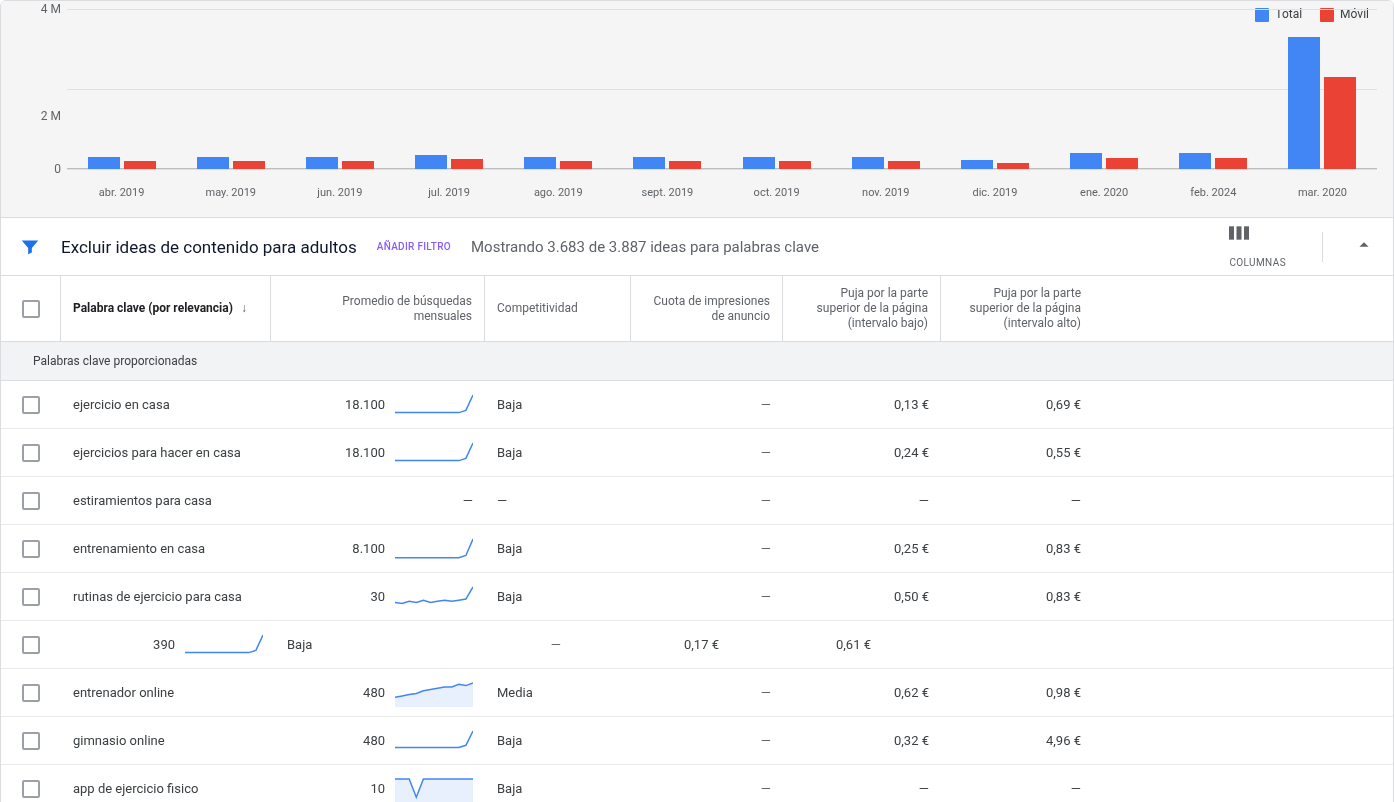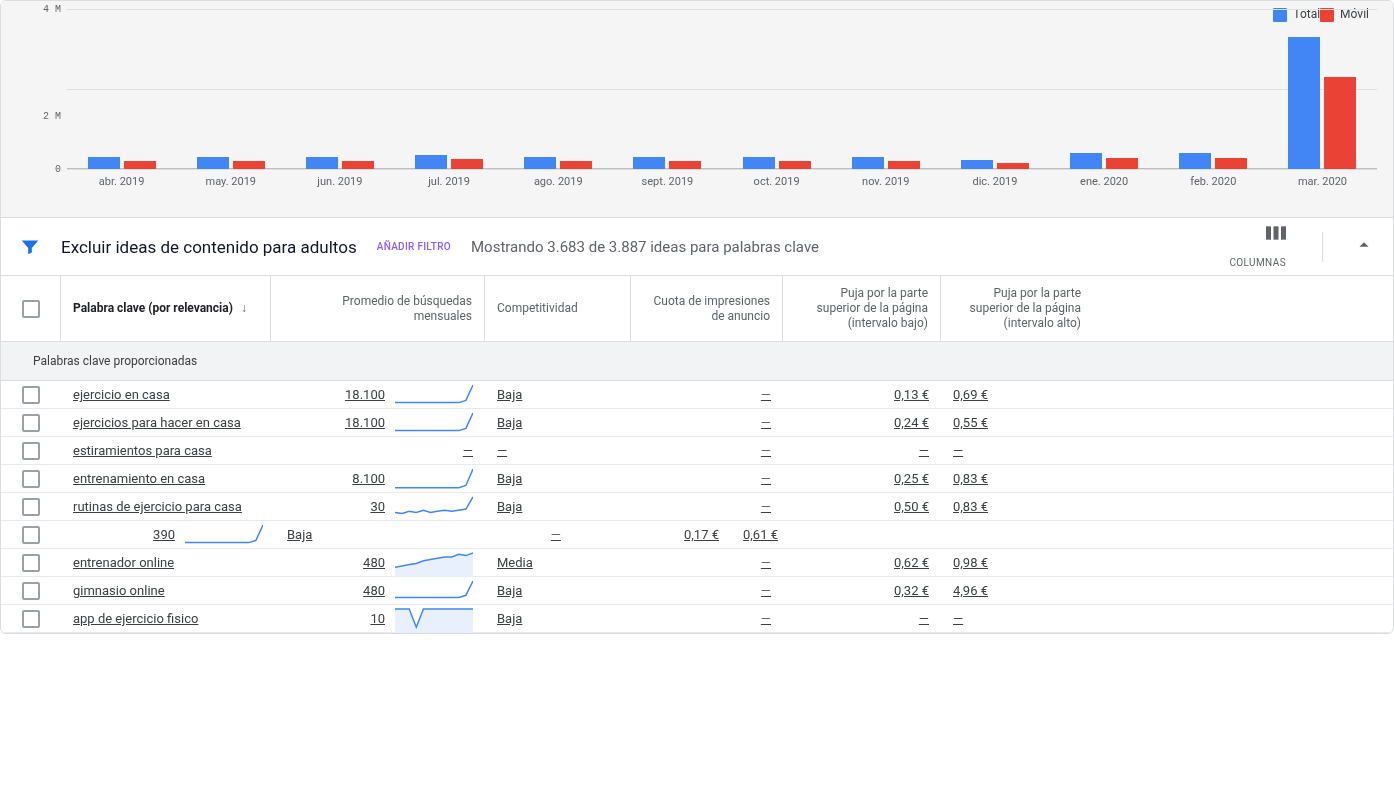--- a/index.html
+++ b/index.html
@@ -1,58 +1,58 @@
 <!DOCTYPE html>
 <html><head>
 <meta charset="utf-8">
 <style>
   html,body{margin:0;padding:0;font-family:Roboto,Arial,sans-serif;background:#fff;color:#3c4043;font-size:13px;}
   *{box-sizing:border-box;}
   .card{width:1394px;margin:0 auto;border:1px solid #dadce0;border-radius:6px;overflow:hidden;background:#fff;}
   
   .chart-area{background:#f5f5f5;padding:8px 16px 0 16px;position:relative;height:216px;}
-  .legend{position:absolute;top:6px;right:24px;display:flex;font-size:12px;color:#3c4043;}
+  .legend{position:absolute;top:6px;right:24px;display:flex;gap:18px;font-size:12px;color:#3c4043;}
   .swatch{width:14px;height:14px;display:inline-block;margin-right:6px;vertical-align:middle;border-radius:1px;}
   .chart-body{position:relative;height:160px;margin-left:50px;}
-  .y-tick{position:absolute;left:-50px;width:44px;text-align:right;font-size:10px;color:#5f6368;transform:translateY(-50%);font-family:Liberation Mono, monospace;}
+  .y-tick{position:absolute;left:-50px;width:44px;text-align:right;font-size:12px;color:#5f6368;transform:translateY(-50%);}
   .grid{position:absolute;left:0;right:0;height:0;border-top:1px solid #e0e0e0;}
   .x-axis{position:absolute;left:0;right:0;bottom:0;height:0;border-top:1px solid #bdbdbd;}
   .bars-row{position:absolute;left:0;right:0;bottom:0;top:0;display:flex;}
   .bar-group{flex:1;display:flex;align-items:flex-end;justify-content:center;gap:4px;}
   .bar{width:32px;}
   .x-labels{display:flex;margin-left:50px;}
-  .x-label{flex:1;text-align:center;font-size:11px;color:#5f6368;padding:6px 0 10px;}
+  .x-label{flex:1;text-align:center;font-size:11px;color:#5f6368;padding:17px 0 10px;}
   
   .filter-bar{display:flex;align-items:center;height:58px;padding:0 18px;border-top:1px solid #dadce0;gap:20px;}
   .filter-icon svg{width:22px;height:22px;display:block;}
   .link{color:#0f172a;font-size:17px;cursor:pointer;}
   .add-filter{color:#8b5cf6;font-weight:500;letter-spacing:.3px;font-size:10px;cursor:pointer;}
   .showing{color:#5f6368;font-size:15px;}
   .spacer{flex:1;}
-  .cols-btn{display:flex;flex-direction:column;align-items:flex-end;gap:16px;color:#5f6368;font-size:10px;letter-spacing:.4px;cursor:pointer;padding:0 6px;}
+  .cols-btn{display:flex;flex-direction:column;align-items:flex-start;gap:16px;color:#5f6368;font-size:10px;letter-spacing:.4px;cursor:pointer;padding:0 6px;}
   .cols-btn svg{width:20px;height:16px;}
   .divider{width:1px;height:30px;background:#dadce0;margin:0 10px;}
   .collapse{cursor:pointer;color:#5f6368;}
   
   .thead{display:flex;border-top:1px solid #dadce0;border-bottom:1px solid #dadce0;font-size:12px;color:#5f6368;}
   .th,.td{padding:10px 12px;display:flex;align-items:center;}
   .col-check{width:60px;justify-content:center;}
   .col-kw{width:210px;}
   .col-avg{width:214px;justify-content:flex-end;text-align:right;}
   .col-comp{width:146px;text-align:center;}
   .col-impr{width:152px;justify-content:flex-end;text-align:right;}
   .col-low{width:158px;justify-content:flex-end;text-align:right;}
-  .col-high{width:152px;justify-content:flex-start;text-align:right;}
+  .col-high{width:152px;justify-content:flex-end;text-align:right;}
   .col-status{flex:1;}
   .thead .th{border-right:1px solid #dadce0;line-height:1.25;}
   .thead .th:last-child{border-right:0;}
   .th.col-kw{color:#202124;font-weight:700;gap:8px;}
   .sort-arrow{color:#5f6368;}
   .section-row{background:#f1f3f4;padding:12px 16px 12px 32px;font-size:12px;color:#3c4043;border-bottom:1px solid #dadce0;}
-  .tr{display:flex;border-bottom:1px solid #e8eaed;height:28px;text-decoration:underline;}
+  .tr{display:flex;border-bottom:1px solid #e8eaed;height:48px;}
   .tr .td{font-size:13px;color:#3c4043;}
   .chk{width:18px;height:18px;border:2px solid #9aa0a6;border-radius:2px;cursor:pointer;}
   .avg-cell{display:flex;align-items:center;gap:10px;justify-content:flex-end;width:100%;}
   .spark{width:78px;height:28px;}
   .dash{color:#5f6368;}
 </style>
 </head>
 <body>
 
 <div class="card">
@@ -125,21 +125,21 @@
         <div class="x-label">abr. 2019</div>
         <div class="x-label">may. 2019</div>
         <div class="x-label">jun. 2019</div>
         <div class="x-label">jul. 2019</div>
         <div class="x-label">ago. 2019</div>
         <div class="x-label">sept. 2019</div>
         <div class="x-label">oct. 2019</div>
         <div class="x-label">nov. 2019</div>
         <div class="x-label">dic. 2019</div>
         <div class="x-label">ene. 2020</div>
-        <div class="x-label">feb. 2020</div>
+        <div class="x-label">feb. 2024</div>
         <div class="x-label">mar. 2020</div>
       </div>
   </div>
 
   <div class="filter-bar">
     <span class="filter-icon">
       <svg viewBox="0 0 24 24" fill="#1a73e8">
           <path d="M3 5h18l-7 8v5l-4 2v-7L3 5z"></path>
         </svg>
     </span>

